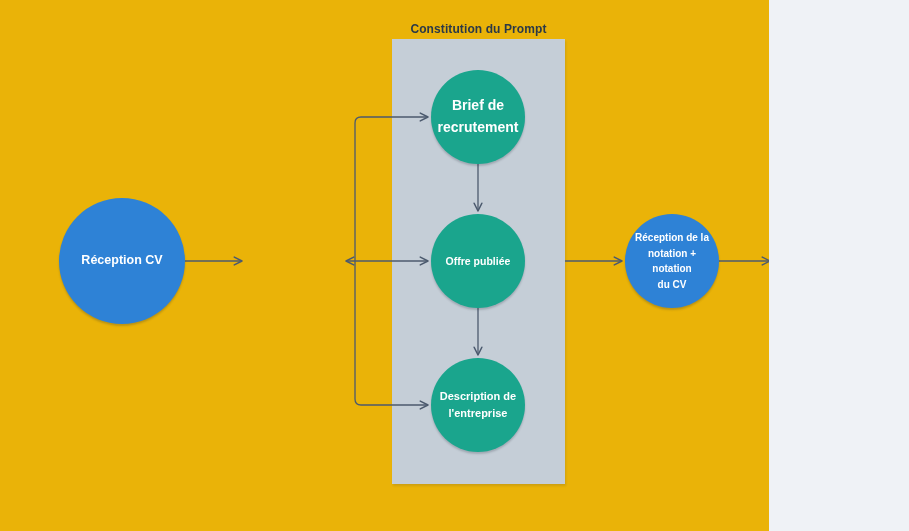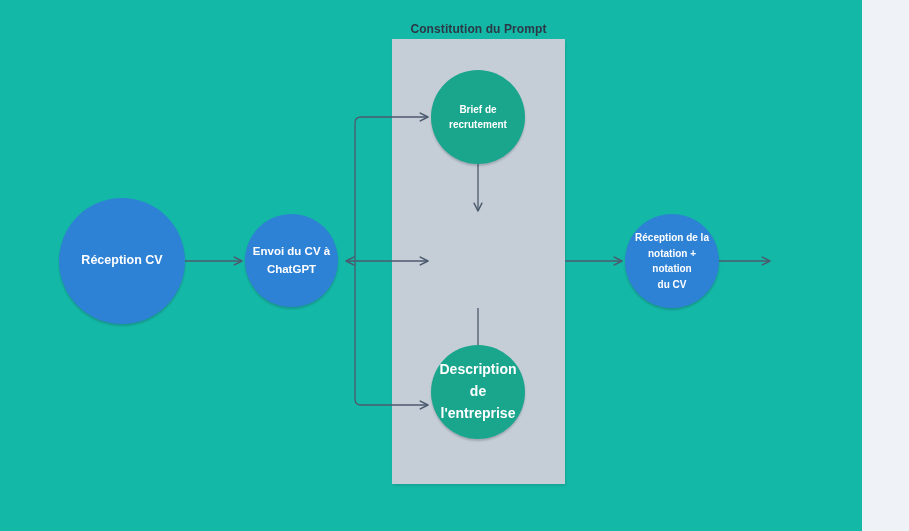--- a/index.html
+++ b/index.html
@@ -3,23 +3,23 @@
 <meta charset="utf-8">
 <style>
   html, body {
     margin: 0;
     padding: 0;
     background: #eff2f6;
     font-family: "Liberation Sans", "DejaVu Sans", sans-serif;
   }
   .stage {
     position: relative;
-    width: 862px;
+    width: 769px;
     height: 531px;
-    background: #14b8a6;
+    background: #eab308;
     overflow: hidden;
   }
   .group-box {
     position: absolute;
     left: 392px;
     top: 39px;
     width: 173px;
     height: 445px;
     background: #c5ced7;
     box-shadow: 1px 2px 2px rgba(40, 52, 66, 0.14);
@@ -60,23 +60,23 @@
     line-height: 1.55;
     padding: 0 5px;
     box-sizing: border-box;
     box-shadow: 0 2px 2px rgba(30, 42, 56, 0.22);
   }
   .node.blue { background: #2e82d6; }
   .node.teal { background: #1aa58d; }
 
   .n-reception   { left: 59px;  top: 198px; width: 126px; height: 126px; font-size: 12.5px; }
   .n-envoi       { left: 245px; top: 214px; width: 93px;  height: 93px;  font-size: 11.5px; }
-  .n-brief       { left: 431px; top: 70px;  width: 94px;  height: 94px;  font-size: 10px; }
+  .n-brief       { left: 431px; top: 70px;  width: 94px;  height: 94px;  font-size: 14px; }
   .n-offre       { left: 431px; top: 214px; width: 94px;  height: 94px;  font-size: 10.5px; }
-  .n-description { left: 431px; top: 345px; width: 94px;  height: 94px;  font-size: 14px; }
+  .n-description { left: 431px; top: 358px; width: 94px;  height: 94px;  font-size: 11px; }
   .n-notation    { left: 625px; top: 214px; width: 94px;  height: 94px;  font-size: 10px; }
   .n-restitution { left: 773px; top: 214px; width: 94px;  height: 94px;  font-size: 10px; }
 </style>
 </head>
 <body>
 
 <div class="stage">
 
   <div class="group-box"></div>
   <div class="group-title">Constitution du Prompt</div>
@@ -102,30 +102,29 @@
 
     <path class="edge" d="M 565 261 L 622 261" marker-end="url(#arw)"></path>
 
     <path class="edge" d="M 719 261 L 770 261" marker-end="url(#arw)"></path>
   </svg>
 
   <div class="node blue n-reception">
     <span>Réception CV</span>
   </div>
 
-  <div class="node blue n-envoi">
-    <span>Envoi du CV à
-ChatGPT</span>
-  </div>
 
   <div class="node teal n-brief">
     <span>Brief de
 recrutement</span>
   </div>
 
+  <div class="node teal n-offre">
+    <span>Offre publiée</span>
+  </div>
 
   <div class="node teal n-description">
     <span>Description de
 l'entreprise</span>
   </div>
 
   <div class="node blue n-notation">
     <span>Réception de la
 notation + notation
 du CV</span>

